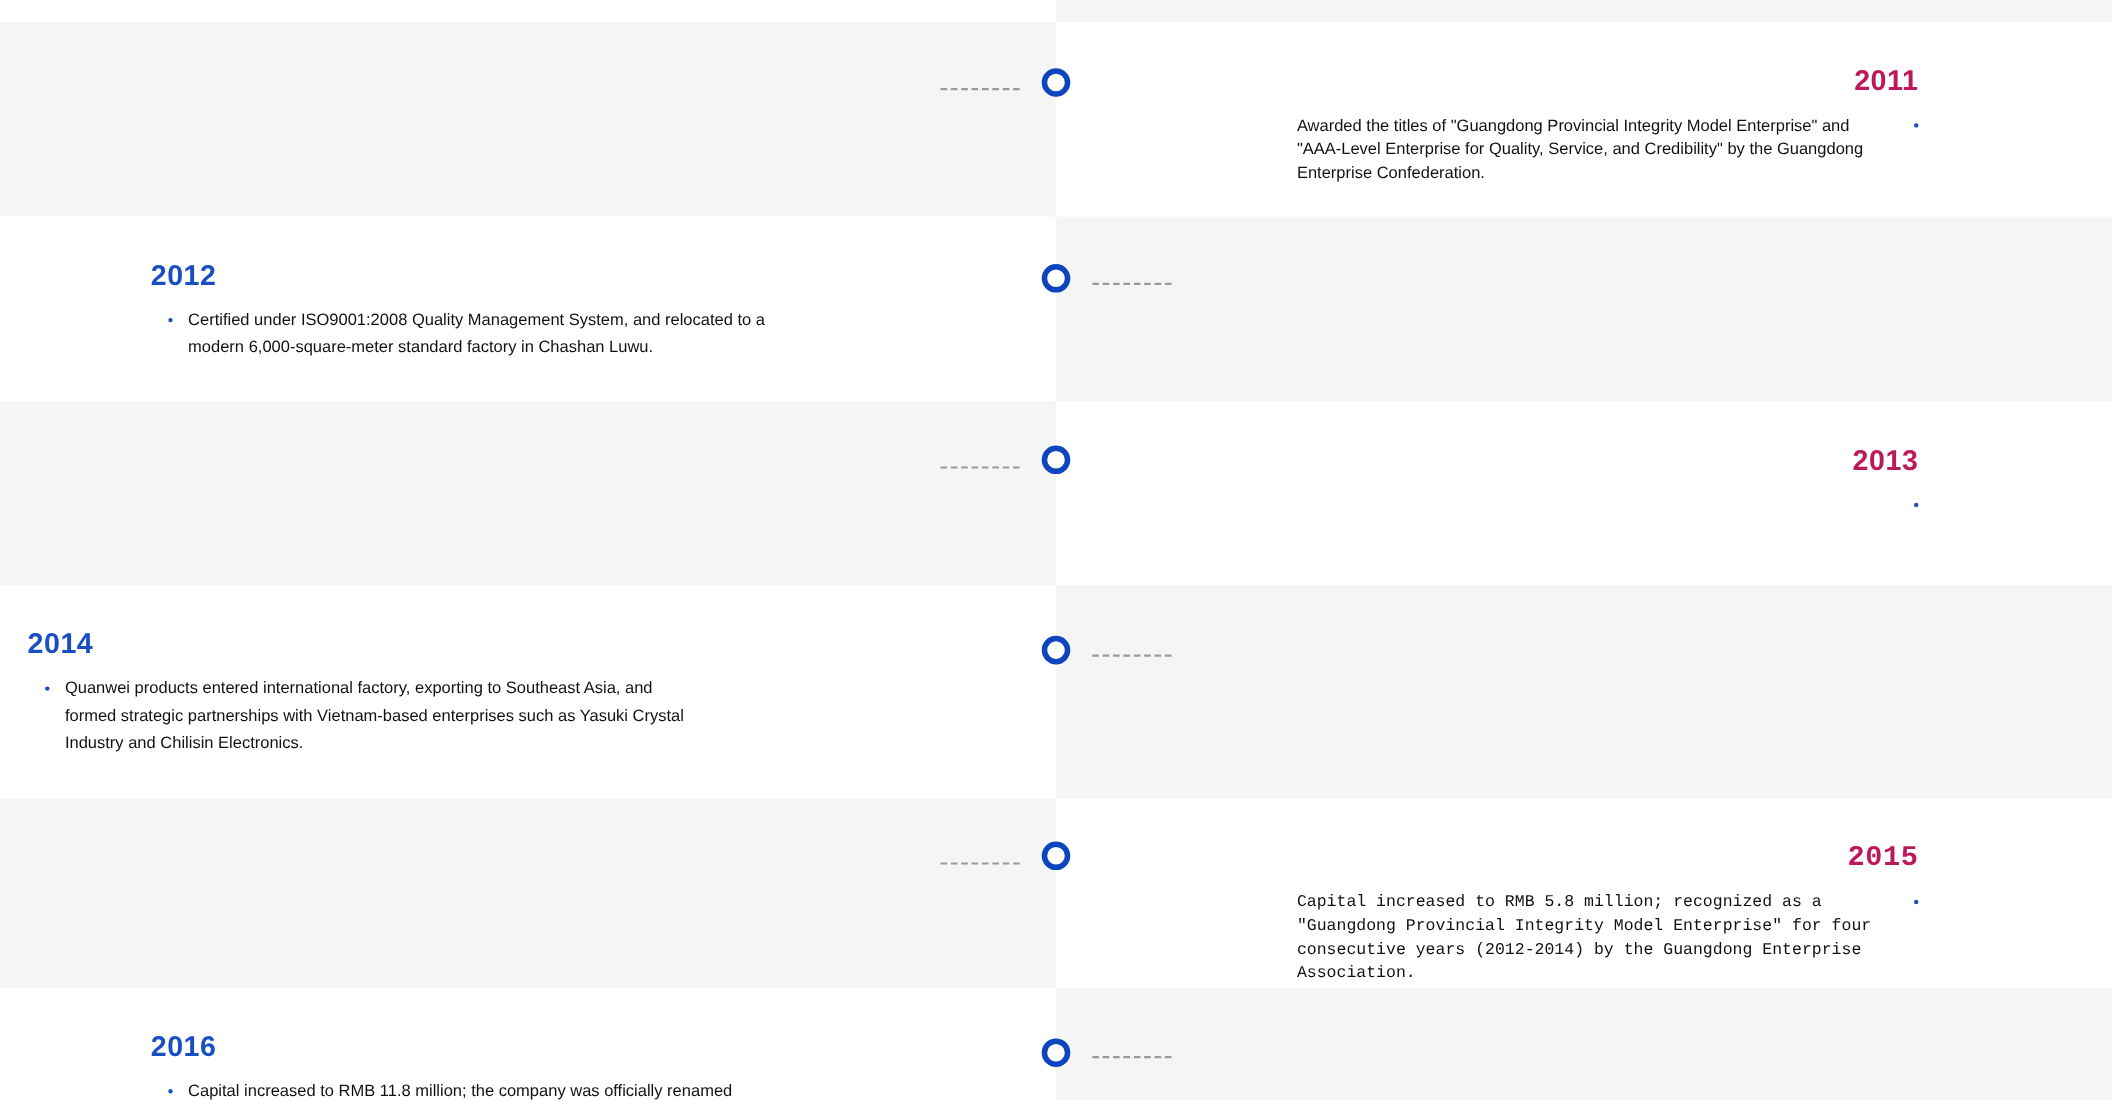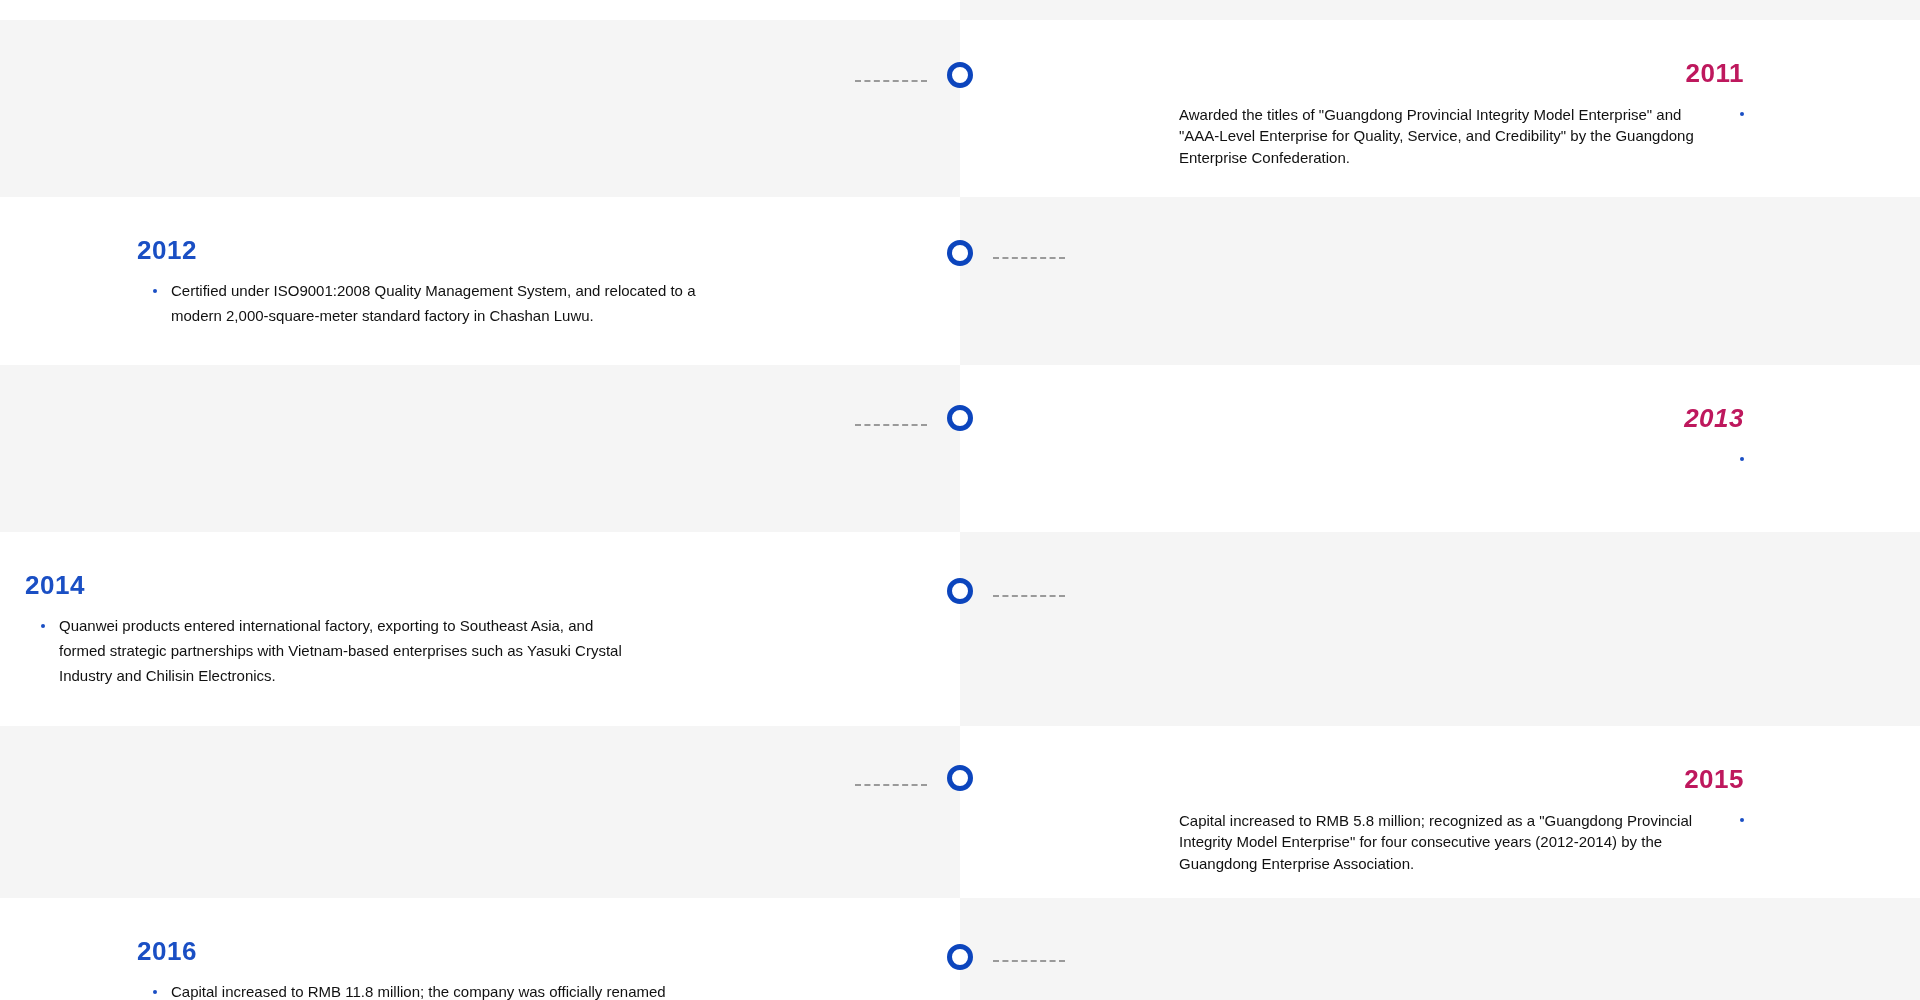--- a/index.html
+++ b/index.html
@@ -203,43 +203,43 @@
         <div class="desc">Awarded the titles of "Guangdong Provincial Integrity Model Enterprise" and "AAA-Level Enterprise for Quality, Service, and Credibility" by the Guangdong Enterprise Confederation.</div>
         <span class="bullet"></span>
       </div>
     </div>
     <div class="marker" style="top: 62px;"></div>
     <div class="connector to-left" style="top: 80px;"></div>
     <div class="entry-right" style="top: 197px; position: absolute; z-index: 4;">
       <div class="year">2012</div>
       <div class="body">
         <span class="bullet"></span>
-        <div class="desc">Certified under ISO9001:2008 Quality Management System, and relocated to a modern 2,000-square-meter standard factory in Chashan Luwu.</div>
+        <div class="desc">Certified under ISO9001:2008 Quality Management System, and relocated to a modern 6,000-square-meter standard factory in Chashan Luwu.</div>
       </div>
     </div>
     <div class="marker" style="top: 240px;"></div>
     <div class="connector to-right" style="top: 257px;"></div>
-    <div class="entry-left" style="top: 365px; position: absolute; z-index: 4; font-style: italic;">
+    <div class="entry-left" style="top: 365px; position: absolute; z-index: 4;">
       <div class="year">2013</div>
       <div class="body">
         <span class="bullet"></span>
       </div>
     </div>
     <div class="marker" style="top: 405px;"></div>
     <div class="connector to-left" style="top: 424px;"></div>
     <div class="entry-right" style="top: 532px; position: absolute; z-index: 4; padding-left: 25px;">
       <div class="year">2014</div>
       <div class="body">
         <span class="bullet"></span>
         <div class="desc">Quanwei products entered international factory, exporting to Southeast Asia, and formed strategic partnerships with Vietnam-based enterprises such as Yasuki Crystal Industry and Chilisin Electronics.</div>
       </div>
     </div>
     <div class="marker" style="top: 578px;"></div>
     <div class="connector to-right" style="top: 595px;"></div>
-    <div class="entry-left" style="top: 726px; position: absolute; z-index: 4;">
+    <div class="entry-left" style="top: 726px; position: absolute; z-index: 4; font-family: Liberation Mono, monospace;">
       <div class="year">2015</div>
       <div class="body">
         <div class="desc">Capital increased to RMB 5.8 million; recognized as a "Guangdong Provincial Integrity Model Enterprise" for four consecutive years (2012-2014) by the Guangdong Enterprise Association.</div>
         <span class="bullet"></span>
       </div>
     </div>
     <div class="marker" style="top: 765px;"></div>
     <div class="connector to-left" style="top: 784px;"></div>
     <div class="entry-right" style="top: 898px; position: absolute; z-index: 4;">
       <div class="year">2016</div>

